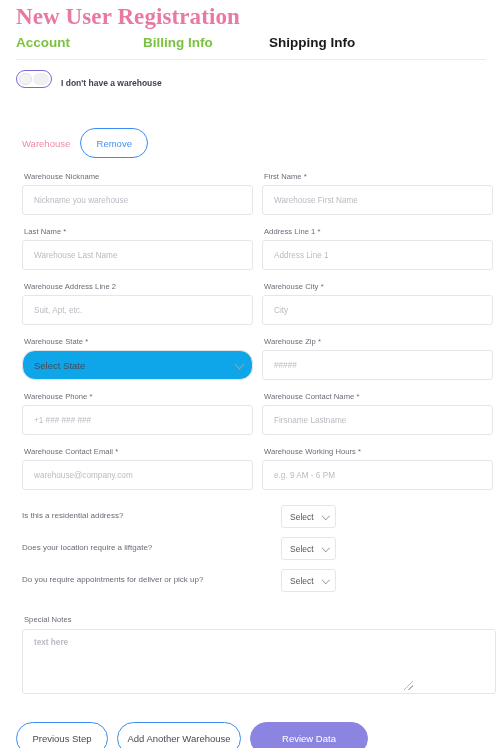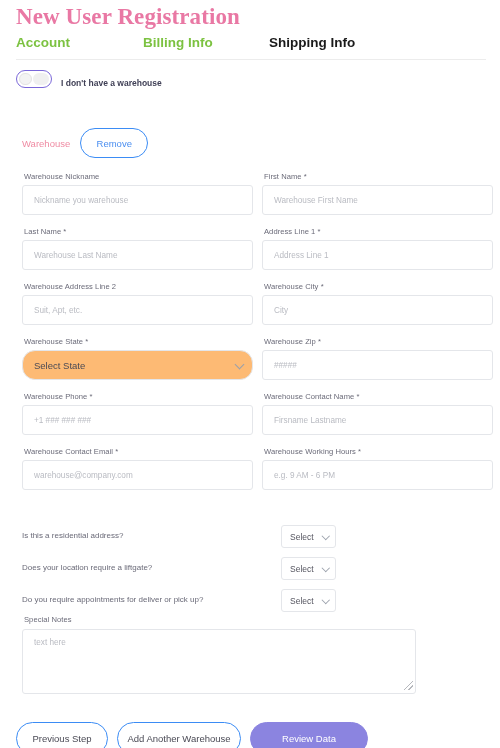--- a/index.html
+++ b/index.html
@@ -107,39 +107,39 @@
     font-family: "Liberation Sans", sans-serif;
     outline: none;
   }
   .inp::placeholder { color:#b9bbc2; }
 
   .selwrap { position: relative; width:100%; }
   .sel {
     width: 100%; height: 30px;
     border: 1px solid #e4e6ea;
     border-radius: 13px;
-    background:#fdba74;
+    background:#0ea5e9;
     font-size: 9.5px;
     color: #4a4a55;
     padding: 0 26px 0 11px;
     display:flex; align-items:center;
     cursor:pointer;
   }
   .chev {
     position:absolute; right: 10px; top: 50%;
     width: 7px; height: 7px;
     margin-top: -4.5px;
     border-right: 1.3px solid #9aa0ab;
     border-bottom: 1.3px solid #9aa0ab;
     transform: rotate(45deg);
     pointer-events:none;
   }
 
   
-  .questions { position:absolute; left:0; top:525px; width:500px; }
+  .questions { position:absolute; left:0; top:505px; width:500px; }
   .qrow { position: relative; height: 31px; margin-bottom: 1px; }
   .qtext {
     position:absolute; left:22px; top: 6px;
     font-size: 8px; color:#6a6a78; white-space: nowrap;
   }
   .qsel {
     position:absolute; left: 281px; top: 0;
     width: 55px; height: 23px;
     border: 1px solid #e4e6ea; border-radius: 3px;
     background:#fff;
@@ -147,28 +147,29 @@
     display:flex; align-items:center;
     padding: 0 18px 0 8px;
     cursor:pointer;
   }
   .qsel .chev { right: 7px; width:5.5px; height:5.5px; margin-top:-3.5px; border-width:1.1px; }
 
   
   .notes { position:absolute; left:22px; top:615px; width:394px; }
   .notes .flabel { margin-bottom: 5px; }
   .ta {
-    width: 394px; height: 65px;
+    width: 474px; height: 65px;
     border: 1px solid #e4e6ea; border-radius: 3px;
     background:#fff;
     font-size: 8.2px; color:#2b2b33;
     padding: 8px 11px;
     font-family: "Liberation Sans", sans-serif;
     resize: none; outline:none;
     display:block;
+    font-weight:bold;
   }
   .ta::placeholder { color:#b9bbc2; }
   .resize-grip {
     position:absolute; right: 3px; bottom: 4px;
     width: 9px; height: 9px; pointer-events:none;
     background:
       linear-gradient(135deg, transparent 0 45%, #b6b8bd 45% 55%, transparent 55% 100%),
       linear-gradient(135deg, transparent 0 70%, #b6b8bd 70% 80%, transparent 80% 100%);
   }
 

